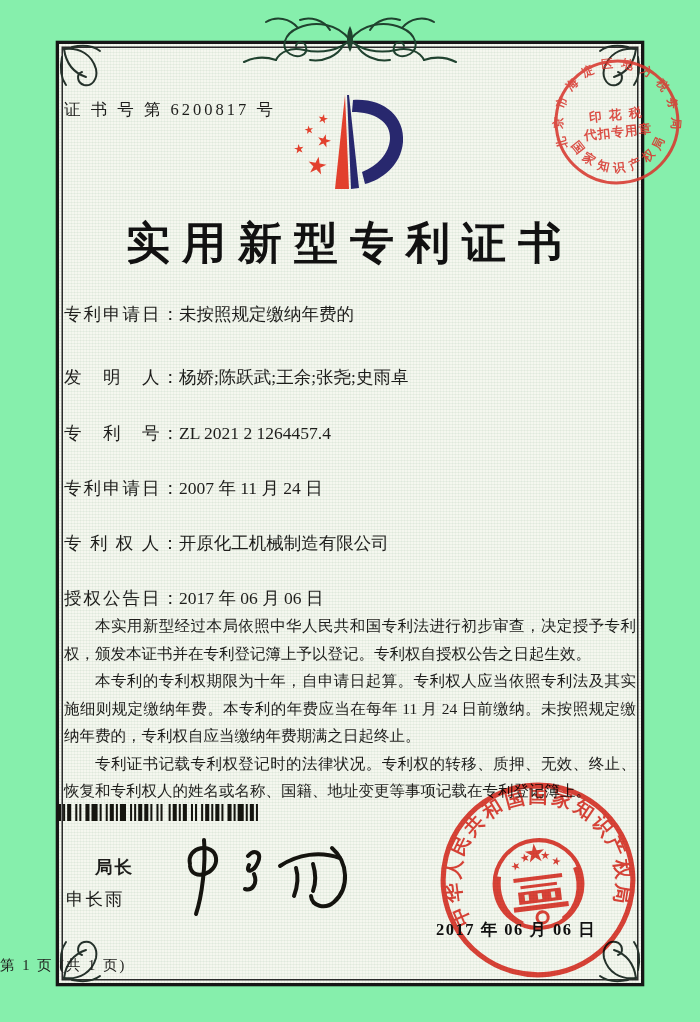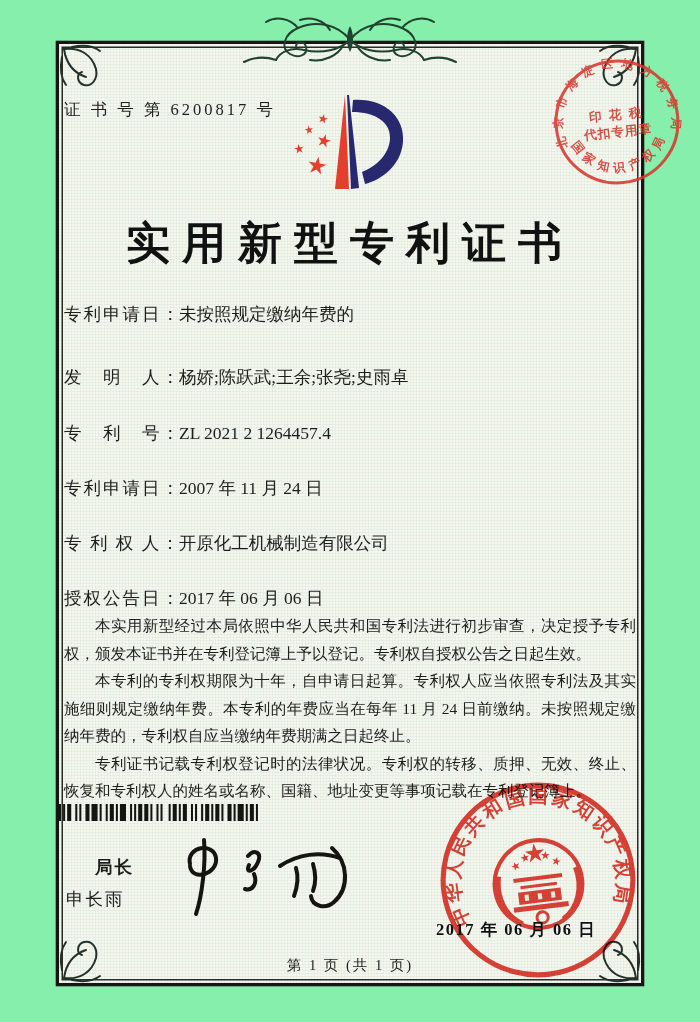--- a/index.html
+++ b/index.html
@@ -39,21 +39,21 @@
   }
   .body p{margin:0; text-indent:2em;}
   .barcode{position:absolute; left:57px; top:804px; width:205px; height:17px;}
   .signer-role{position:absolute; left:66px; top:855px; font-size:17.5px; letter-spacing:2px; font-weight:600;margin-left:29px;}
   .signer-name{position:absolute; left:66px; top:887px; font-size:17.5px; letter-spacing:2px; font-weight:400;}
   .signature{position:absolute; left:160px; top:834px;}
   .official-seal{position:absolute; left:436px; top:778px; transform:rotate(-7deg);
     opacity:.93; mix-blend-mode:multiply;}
   .issue-date{position:absolute; left:436px; top:919px; font-size:16.5px; letter-spacing:1.5px;
     color:#101010; z-index:5; font-weight:600;}
-  .footer{position:absolute; left:0; right:0; top:956px; text-align:center;
+  .footer{position:absolute; left:0; right:0; top:956px; 
     font-size:14.5px; letter-spacing:2px;}
 </style>
 </head>
 <body>
 
 <div class="page">
 
   <div class="frame"></div>
 
   <svg class="border-art" width="700" height="1022" viewBox="0 0 700 1022">

